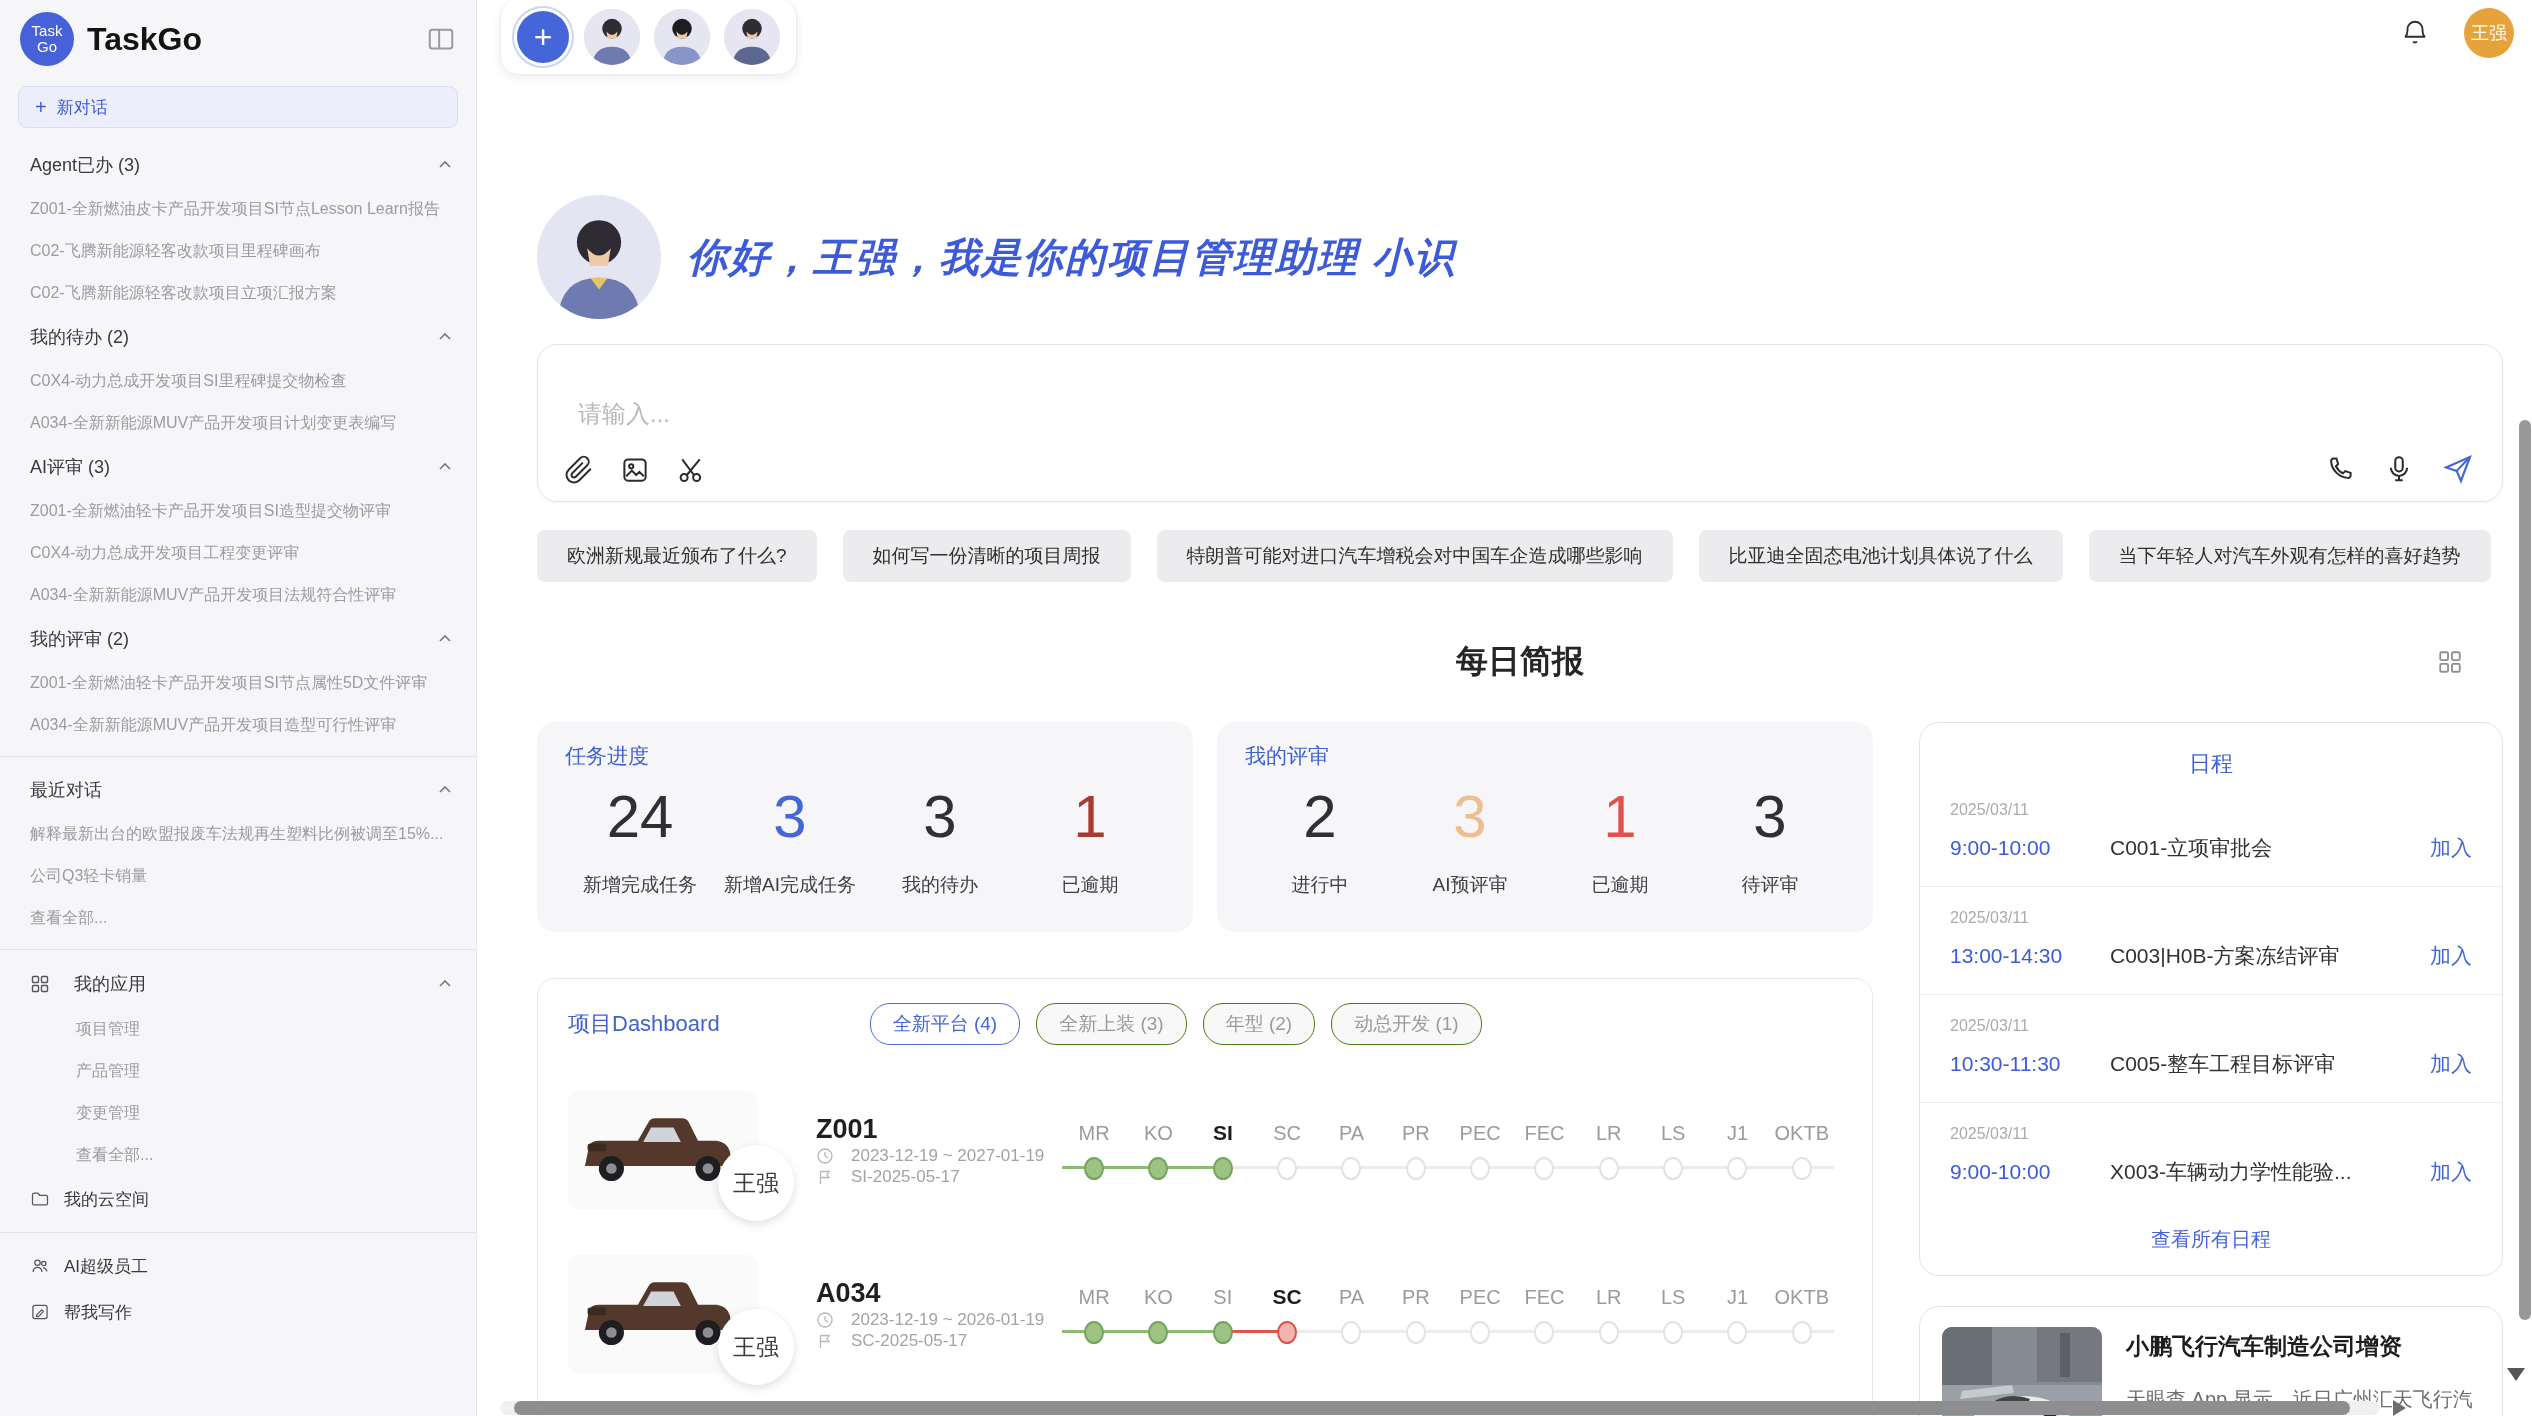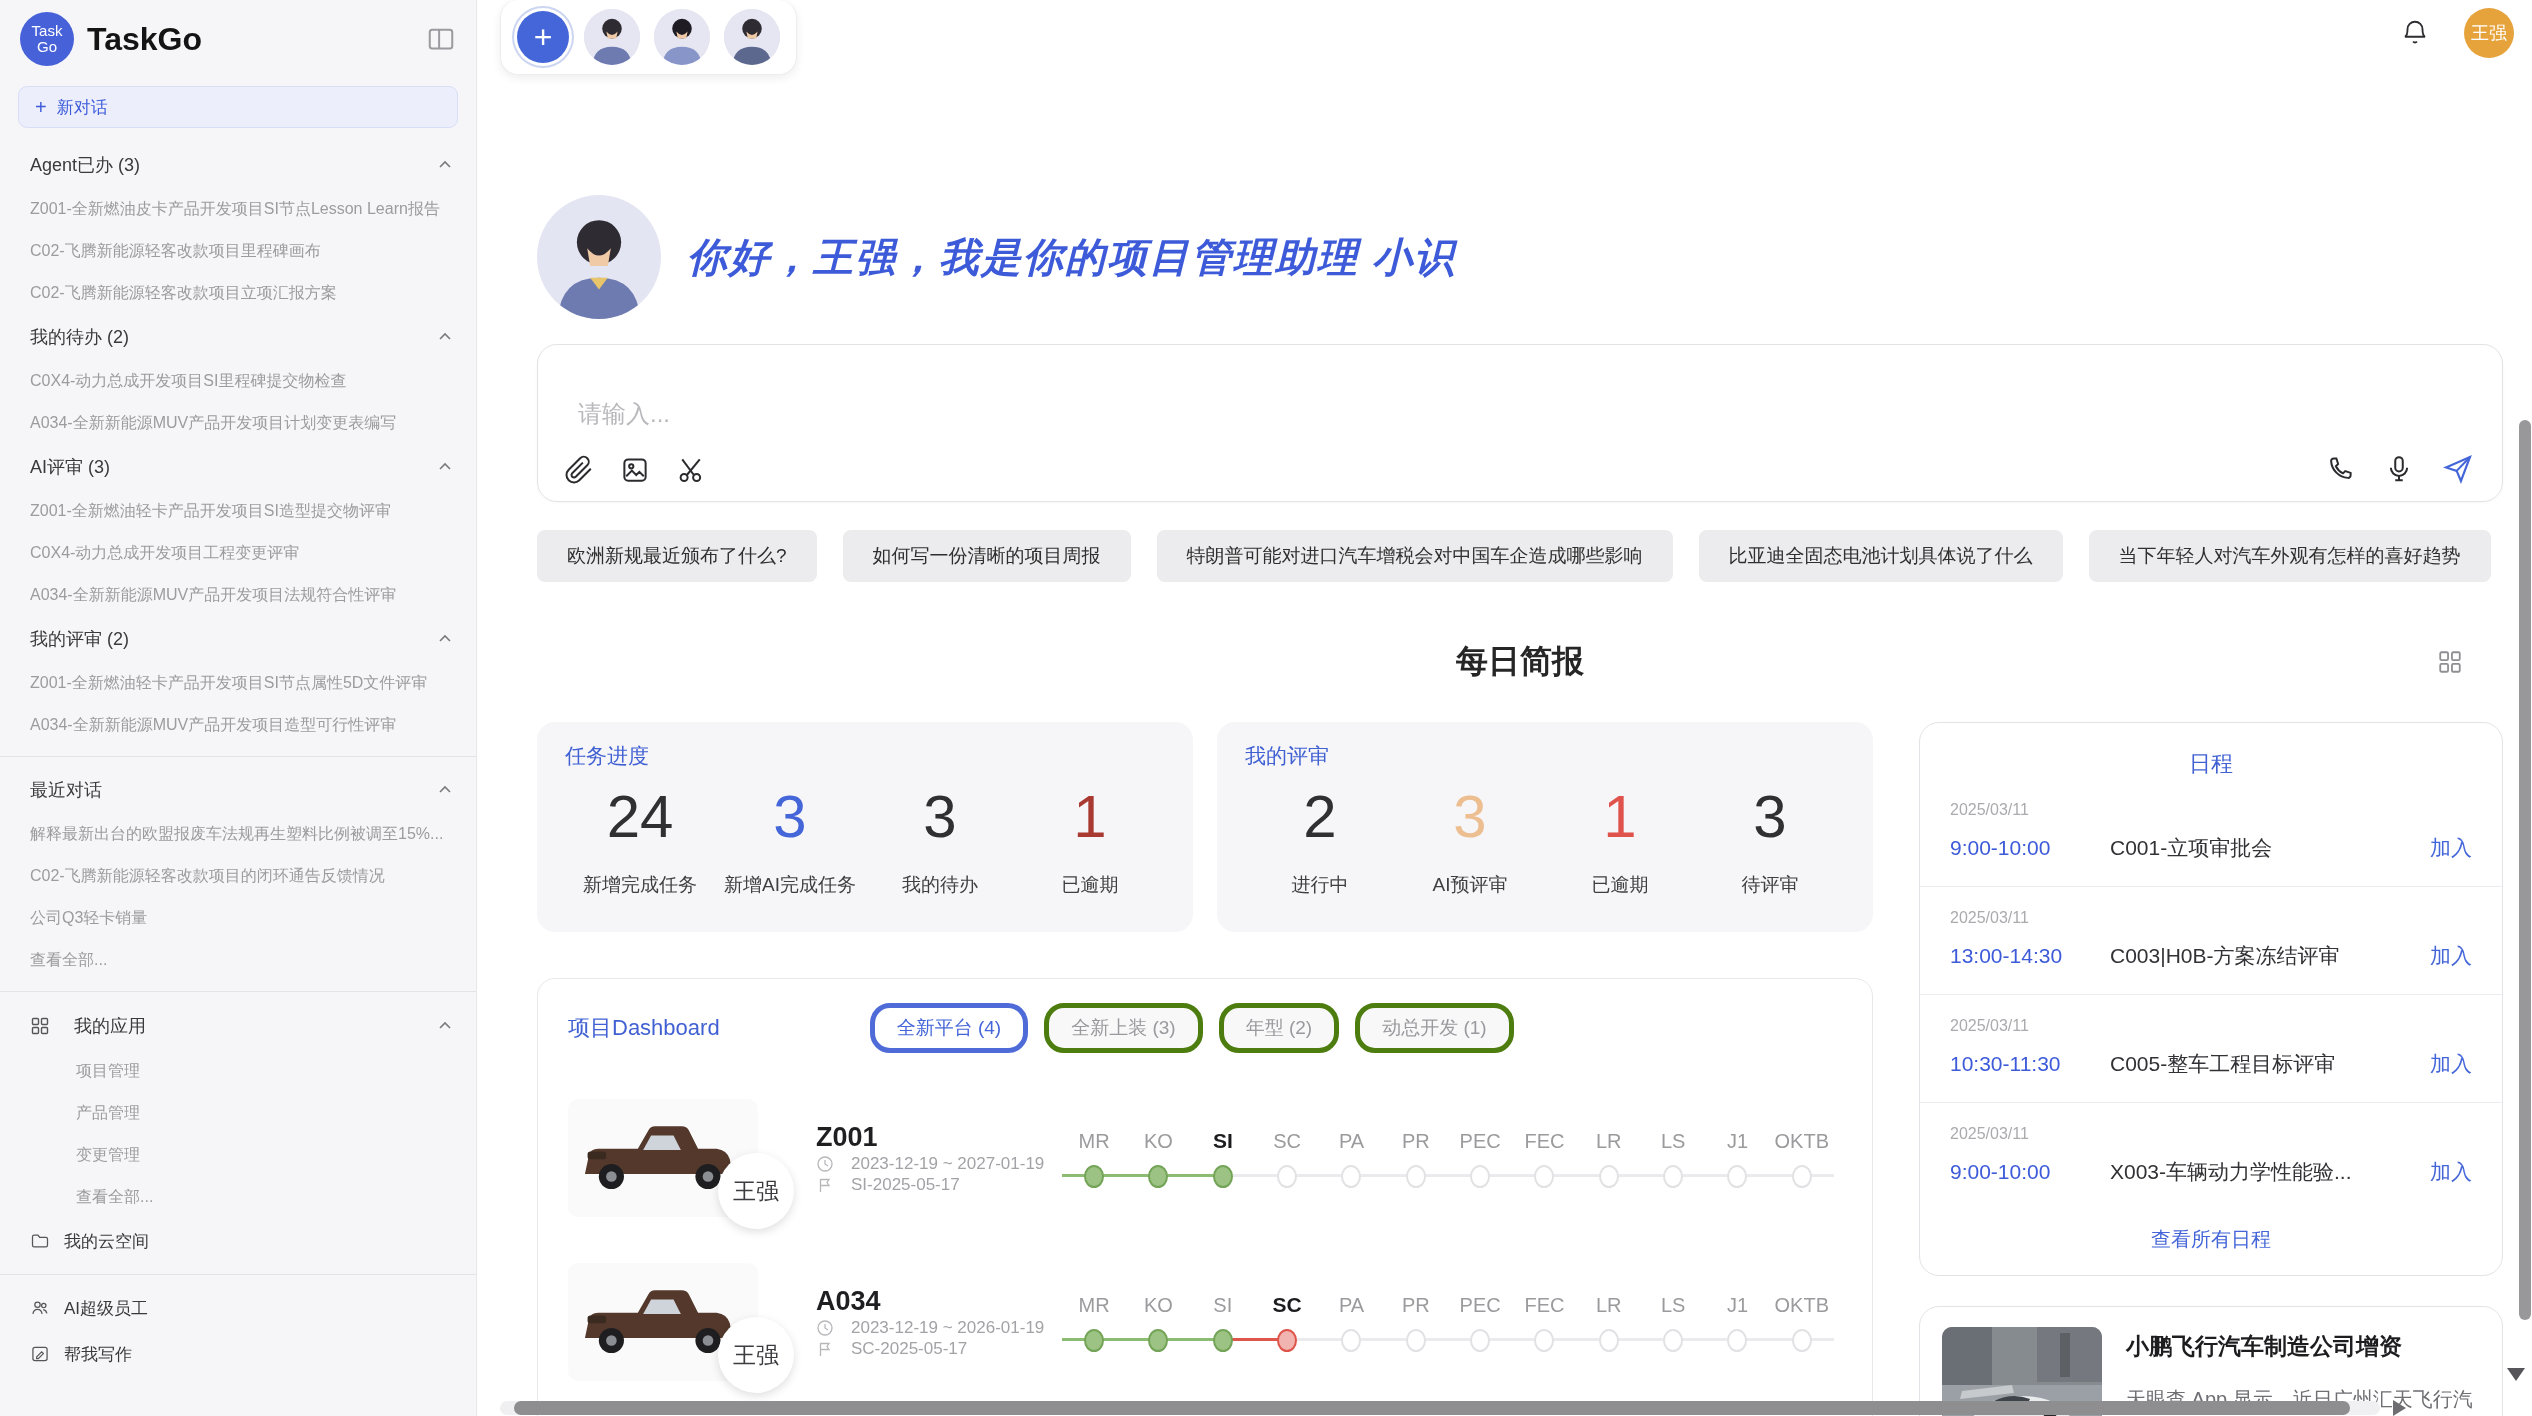--- a/index.html
+++ b/index.html
@@ -66,21 +66,21 @@
   .stat-title{font-size:21px;color:#4161d3}
   .stat-cols{display:flex;margin-top:14px}
   .stat-col{flex:1;text-align:center}
   .stat-value{font-size:60px;line-height:1.1}
   .stat-label{font-size:19px;color:#3f3f42;margin-top:22px}
 
   .dash-card{margin-top:46px;border:1px solid #e8e8ea;border-radius:18px;padding:24px 30px;height:520px;box-sizing:border-box;background:#fff}
   .dash-header{display:flex;align-items:center}
   .dash-title{font-size:22px;color:#4161d3}
   .filters{display:flex;gap:16px;margin-left:150px}
-  .filter-pill{height:40px;padding:0 22px;border-radius:20px;border:5px solid #4d7c0f;background:#f8f8f9;color:#9a9a9e;font-size:19px;display:flex;align-items:center;cursor:pointer;white-space:nowrap}
+  .filter-pill{height:40px;padding:0 22px;border-radius:20px;border:1px solid #4d7c0f;background:#f8f8f9;color:#9a9a9e;font-size:19px;display:flex;align-items:center;cursor:pointer;white-space:nowrap}
   .filter-pill.active{border-color:#4f6bd8;color:#4466d8;background:#fff}
 
   .proj-row{display:flex;align-items:center;margin-top:46px}
   .truck-wrap{width:190px;height:118px;position:relative;flex:none}
   .truck-img{width:190px;height:118px;border-radius:10px;background:#fafafa;display:flex;align-items:center;justify-content:center;overflow:hidden}
   .owner-badge{position:absolute;right:-36px;bottom:-12px;width:76px;height:76px;border-radius:50%;background:#fff;box-shadow:0 3px 10px rgba(0,0,0,.13);display:flex;align-items:center;justify-content:center;font-size:23px;color:#3c3c40}
   .proj-info{margin-left:58px;width:238px;flex:none}
   .proj-code{font-size:27px;font-weight:bold;color:#1f1f22}
   .proj-meta{display:flex;align-items:center;gap:17px;margin-top:1px;color:#a3a3a7;font-size:17px;white-space:nowrap}
   .milestones{flex:none;width:772px;display:flex;margin-left:8px}
@@ -188,21 +188,20 @@
         <div class="sb-divider"></div>
         <div class="sb-sec-title">
           <span>最近对话</span>
           <span class="sb-chevron">
             <svg width="18" height="18" viewBox="0 0 18 18" fill="none" stroke="currentColor" stroke-width="1.6">
               <path d="M4 11l5-5 5 5"></path>
             </svg>
           </span>
         </div>
         <div class="sb-item">解释最新出台的欧盟报废车法规再生塑料比例被调至15%...</div>
-        <div class="sb-item">C02-飞腾新能源轻客改款项目的闭环通告反馈情况</div>
         <div class="sb-item">公司Q3轻卡销量</div>
         <div class="sb-item">查看全部...</div>
       </div>
     <div class="sb-divider"></div>
     <div class="sb-app-header">
       <span class="sb-icon">
         <svg width="20" height="20" viewBox="0 0 20 20" fill="none" stroke="currentColor" stroke-width="1.4">
             <rect x="2.5" y="2.5" width="6" height="6" rx="1"></rect>
             <rect x="11.5" y="2.5" width="6" height="6" rx="1"></rect>
             <rect x="2.5" y="11.5" width="6" height="6" rx="1"></rect>

